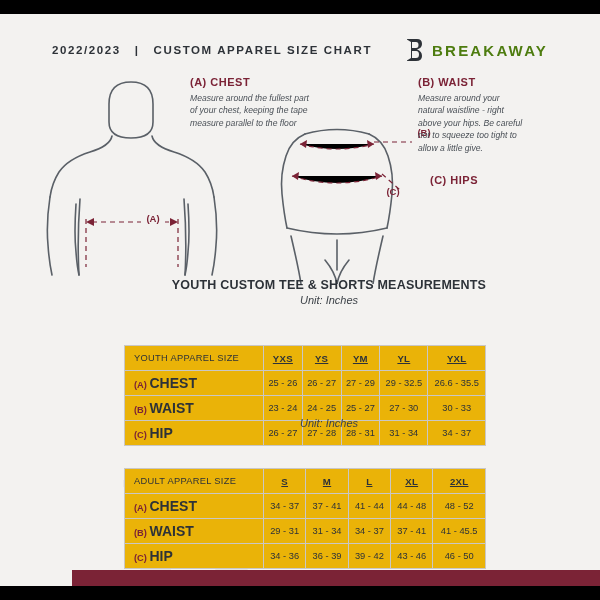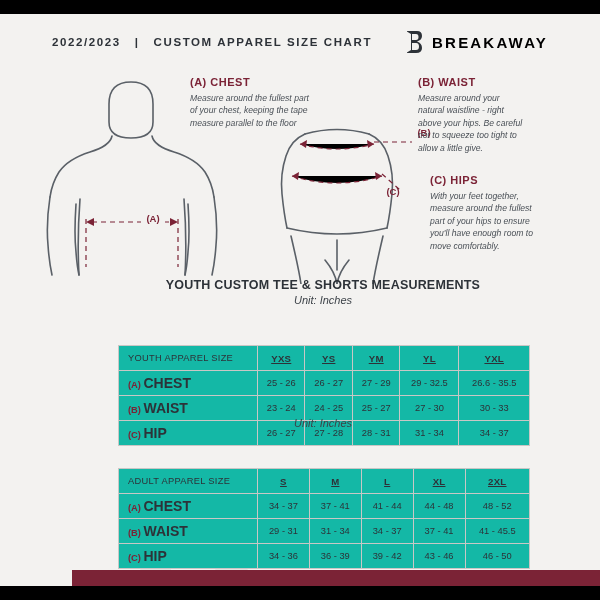--- a/index.html
+++ b/index.html
@@ -16,31 +16,31 @@
   }
   
   .watermark{
     position:absolute;left:120px;top:430px;
     font-family:"Liberation Serif", serif;
     font-size:200px;font-weight:700;color:#e6e4e2;
     line-height:1;pointer-events:none;user-select:none;
   }
   
   .header{
-    position:absolute;left:0;top:0;width:600px;height:56px;
+    position:absolute;left:0;top:8px;width:600px;height:56px;
     display:flex;align-items:center;justify-content:center;gap:0;
   }
   .header-inner{display:flex;align-items:center;gap:14px;}
   .h-title{
     font-size:11.5px;font-weight:700;letter-spacing:1.6px;color:#2d3238;
   }
   .h-sep{color:#2d3238;font-weight:700;font-size:11.5px;letter-spacing:1.6px;}
   .brand{display:flex;align-items:center;gap:8px;margin-left:18px;}
   .brand-name{
-    font-size:15px;font-weight:700;letter-spacing:2.2px;color:#000000;
+    font-size:15px;font-weight:700;letter-spacing:2.2px;color:#4d7c0f;
   }
   .brand-mark{width:20px;height:24px;}
   
   .diagram{position:absolute;left:0;top:50px;width:600px;height:220px;}
   
   .blk{position:absolute;}
   .blk .t{
     color:#7b2336;font-weight:700;font-size:11px;letter-spacing:.5px;
     margin-bottom:4px;
   }
@@ -52,22 +52,22 @@
   .blk-hips{left:418px;top:118px;width:112px;}
   
   .sec-title{
     text-align:center;font-size:12.5px;font-weight:700;color:#2d3238;
     letter-spacing:.2px;
   }
   .sec-sub{
     text-align:center;font-size:11px;color:#3c4248;font-style:italic;
     margin-top:2px;margin-bottom:7px;
   }
-  .tbl-wrap{position:absolute;left:89px;width:410px;padding-left:29px;}
-  table{border-collapse:collapse;width:412px;background:#14b8a6;margin-top:39px;}
+  .tbl-wrap{position:absolute;left:95px;width:410px;padding-left:29px;}
+  table{border-collapse:collapse;width:362px;background:#eab308;margin-top:39px;}
   th,td{
     border:1px solid #c9c7c5;font-size:9.3px;color:#2d3238;
     height:22px;text-align:center;font-weight:400;
   }
   th.lbl,td.lbl{text-align:left;padding-left:9px;width:128px;}
   th{font-weight:400;letter-spacing:.3px;}
   th.size{font-weight:700;font-size:9.6px;text-decoration:underline;}
   .code{color:#7b2336;font-weight:700;}
   .rowlbl{font-weight:700;font-size:14px;color:#2d3238;}
   .footer-bar{
@@ -171,21 +171,20 @@
   <div class="blk blk-chest" style="top:62px;">
     <div class="t">(A) CHEST</div>
     <div class="d">Measure around the fullest part of your chest, keeping the tape measure parallel to the floor</div>
   </div>
   <div class="blk blk-waist" style="top:62px;">
     <div class="t">(B) WAIST</div>
     <div class="d">Measure around your natural waistline - right above your hips. Be careful not to squeeze too tight to allow a little give.</div>
   </div>
   <div class="blk blk-hips" style="top:160px;margin-left:12px;">
     <div class="t">(C) HIPS</div>
-    <div class="d">With your feet together, measure around the fullest part of your hips to ensure you'll have enough room to move comfortably.</div>
   </div>
 
   <div class="tbl-wrap" style="top:264px;">
     <div class="sec-title">YOUTH CUSTOM TEE &amp; SHORTS MEASUREMENTS</div>
     <div class="sec-sub">Unit: Inches</div>
     <table>
       <thead>
         <tr>
           <th class="lbl">YOUTH APPAREL SIZE</th>
           <th class="size">YXS</th>

